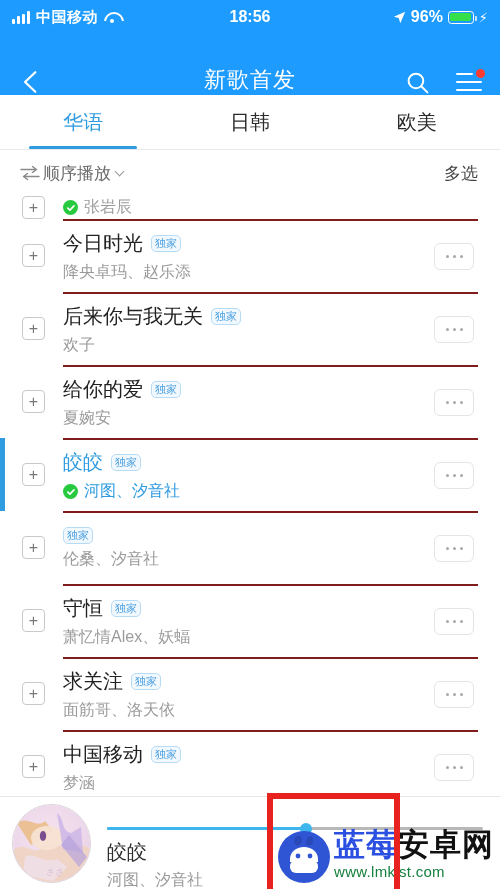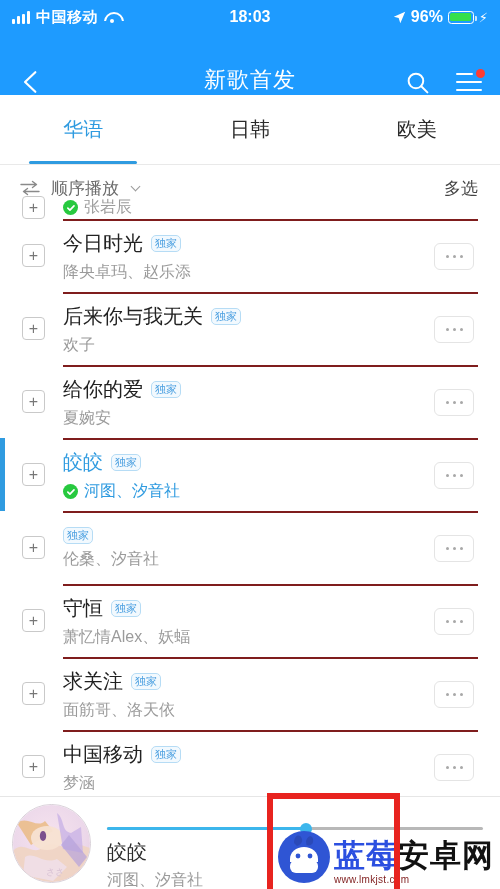--- a/index.html
+++ b/index.html
@@ -67,39 +67,39 @@
   .menu-icon i:nth-child(1){ top:0; width:17px; }
   .menu-icon i:nth-child(2){ top:8px; width:26px; }
   .menu-icon i:nth-child(3){ top:16px; width:26px; }
   .menu-badge{
     position:absolute; right:-3px; top:-4px; width:9px; height:9px;
     background:#ff3b30; border-radius:50%;
   }
 
   
   .tabs{
-    height:70px; background:#fff; display:flex; align-items:stretch;
+    height:55px; background:#fff; display:flex; align-items:stretch;
     border-bottom:1px solid #e9e9e9;
   }
   .tab{
     flex:1; display:flex; align-items:center; justify-content:center;
     font-size:20px; color:#2b2b2b; position:relative; cursor:pointer;
   }
   .tab.active{ color:#2f9be0; }
   .tab.active:after{
     content:""; position:absolute; bottom:0; left:50%; transform:translateX(-50%);
     width:108px; height:3px; background:#2f9be0; border-radius:2px;
   }
 
   
   .toolbar{
     height:46px; display:flex; align-items:center;
     padding:0 22px 0 20px; background:#fff;
   }
-  .seq{ display:flex; align-items:center; gap:11px; cursor:pointer; }
+  .seq{ display:flex; align-items:center; gap:3px; cursor:pointer; }
   .seq-icon{ width:20px; height:16px; }
   .seq-label{ font-size:17px; color:#6b6b6b; }
   .seq-caret{
     width:7px; height:7px; border-right:1.4px solid #9a9a9a;
     border-bottom:1.4px solid #9a9a9a; transform:rotate(45deg); margin-left:2px;
     margin-top:-4px;
   }
   .multi{ margin-left:auto; font-size:17px; color:#444; cursor:pointer; }
 
   
@@ -174,28 +174,28 @@
     position:absolute; left:12px; top:7px; width:79px; height:79px;
     border-radius:50%; overflow:hidden; border:1px solid #d8d0d8;
   }
   .player-meta{ position:absolute; left:107px; top:42px; }
   .pm-title{ font-size:20px; color:#2b2b2b; margin-bottom:4px; }
   .pm-artist{ font-size:16px; color:#9b9b9b; }
 
   
   .watermark{
     position:absolute; right:6px; bottom:4px;
-    display:flex; align-items:flex-end; gap:2px; pointer-events:none;
+    display:flex; align-items:flex-start; gap:2px; pointer-events:none;
   }
   .wm-logo{ width:56px; height:56px; }
   .wm-text{ display:flex; flex-direction:column; align-items:flex-start; }
   .wm-brand{ font-size:31px; font-weight:bold; letter-spacing:1px; line-height:1; }
   .wm-brand .b{ color:#2b4fe0; }
   .wm-brand .k{ color:#111; }
-  .wm-url{ font-size:10px; color:#7f1d1d; margin-top:3px; letter-spacing:.3px; }
+  .wm-url{ font-size:15px; color:#15803d; margin-top:3px; letter-spacing:.3px; }
 
   
   .annot{
     position:absolute; left:267px; top:793px; width:133px; height:104px;
     border:6px solid #e8231f; pointer-events:none; z-index:20;
   }
 </style>
 </head>
 <body>
 
@@ -203,21 +203,21 @@
   <div class="sb-left">
     <span class="sig">
         <i></i>
         <i></i>
         <i></i>
         <i></i>
       </span>
     <span class="carrier">中国移动</span>
     <span class="wifi"></span>
   </div>
-  <div class="sb-time">18:03</div>
+  <div class="sb-time">18:56</div>
   <div class="sb-right">
     <svg class="loc-arrow" viewBox="0 0 16 16">
       <path d="M15 1 L1 7.2 L7 8.6 L9 15 Z" fill="#ffffff"></path>
     </svg>
     <span>96%</span>
     <span class="batt">
         <span style="width:96%"></span>
       </span>
     <span class="bolt">⚡</span>
   </div>

